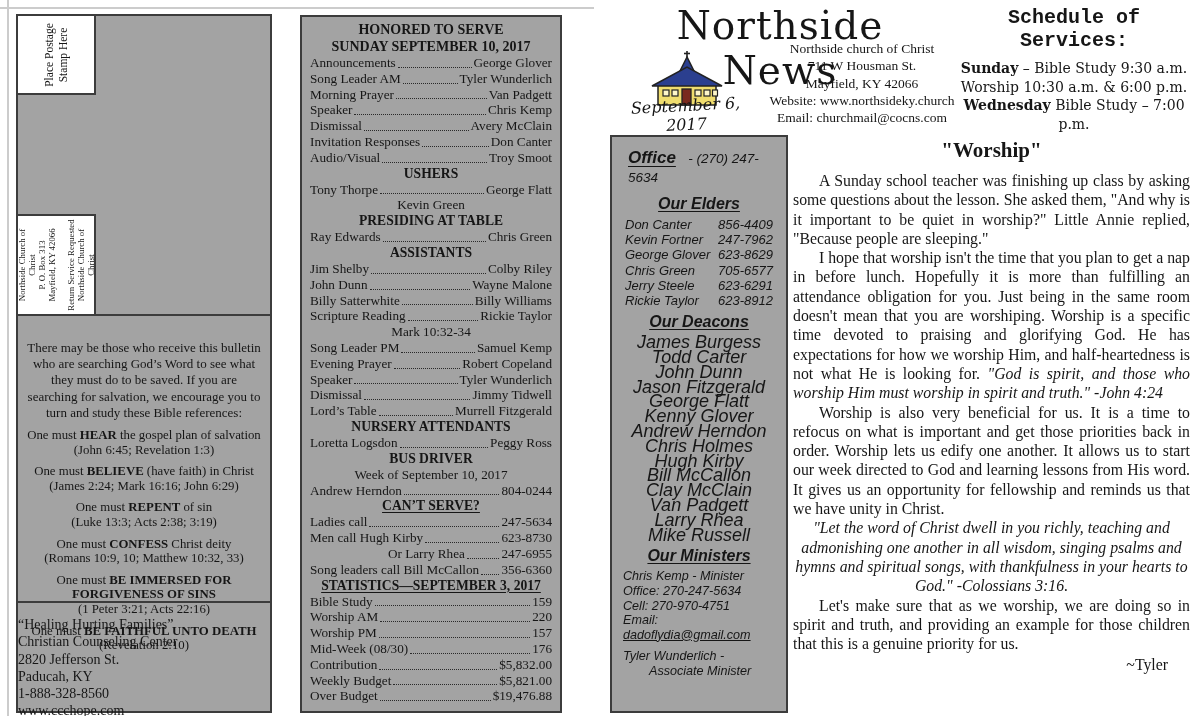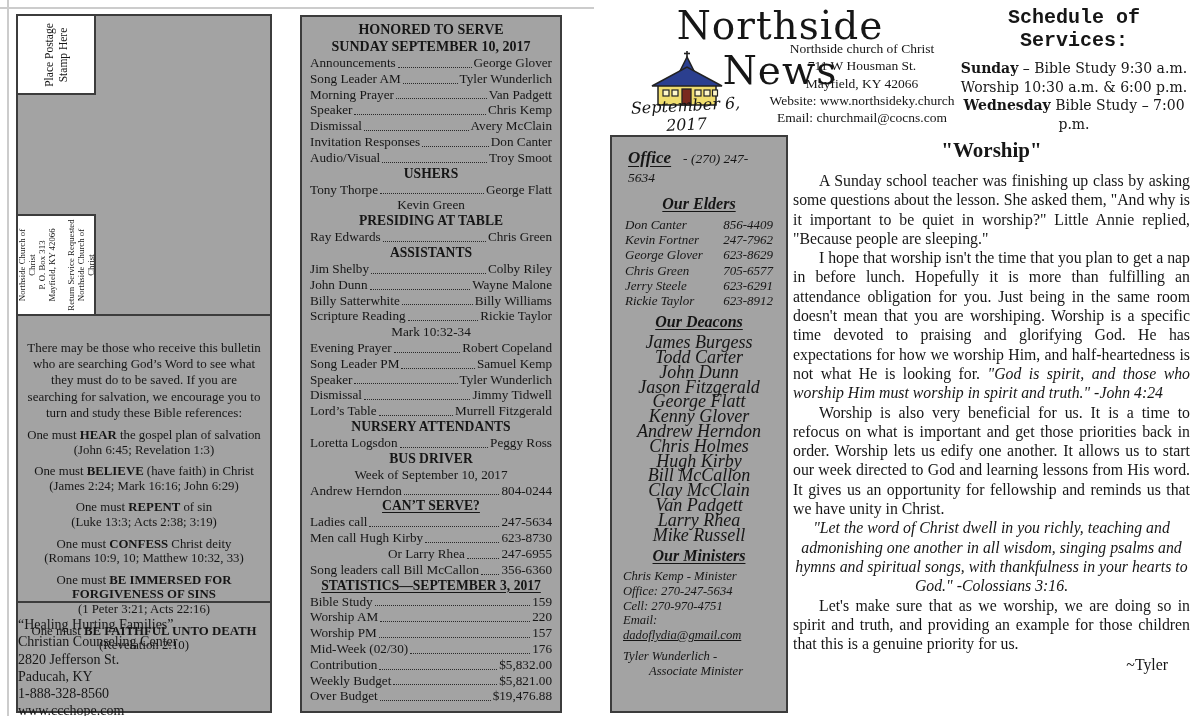--- a/index.html
+++ b/index.html
@@ -34,21 +34,21 @@
   .hrow  { display:flex; align-items:flex-end; font-size:13.2px; line-height:15.8px; }
   .hrow .hl, .hrow .hr2 { white-space:nowrap; }
   .dots { flex:1; border-bottom:1.6px dotted #2a2a2a; margin:0 2px 3px 2px; min-width:6px; }
   .hhead { font-weight:bold; text-align:center; font-size:13.6px; line-height:16px; }
   .hu { text-decoration:underline; text-underline-offset:2px; }
   .hcent { text-align:center; font-size:13.2px; line-height:15.8px; }
   .hindent { padding-left:78px; }
 
   
   #dir-panel { left:610px; top:135px; width:178px; height:578px; padding:11px 11px 0; }
-  .script { font-family:Liberation Serif, serif; font-style:italic; }
+  .script { font-family:Liberation Sans, sans-serif; font-style:italic; }
   .office-line { padding-left:5px; margin-bottom:9px; }
   .office-label { font-size:17px; font-weight:bold; text-decoration:underline; text-underline-offset:3px; }
   .office-phone { font-size:13.5px; margin-left:8px; }
   .dirhead { text-align:center; font-weight:bold; font-size:16px; text-decoration:underline; text-underline-offset:2px; margin:5px 0 4px; }
   .erow { display:flex; justify-content:space-between; font-size:13px; line-height:15.2px; padding:0 2px; }
   .dline { text-align:center; font-size:18px; line-height:14.8px; }
   .minister { margin-bottom:7px; }
   .mline { font-size:12.6px; line-height:14.6px; }
   .mindent { padding-left:26px; }
   .memail { text-decoration:underline; }
@@ -209,28 +209,28 @@
         <span class="dots"></span>
         <span class="hr2">Billy Williams</span>
       </div>
       <div class="hrow">
         <span class="hl">Scripture Reading</span>
         <span class="dots"></span>
         <span class="hr2">Rickie Taylor</span>
       </div>
       <div class="hcent">Mark 10:32-34</div>
       <div class="hrow">
+        <span class="hl">Song Leader PM</span>
+        <span class="dots"></span>
+        <span class="hr2">Samuel Kemp</span>
+      </div>
+      <div class="hrow">
         <span class="hl">Evening Prayer</span>
         <span class="dots"></span>
         <span class="hr2">Robert Copeland</span>
-      </div>
-      <div class="hrow">
-        <span class="hl">Song Leader PM</span>
-        <span class="dots"></span>
-        <span class="hr2">Samuel Kemp</span>
       </div>
       <div class="hrow">
         <span class="hl">Speaker</span>
         <span class="dots"></span>
         <span class="hr2">Tyler Wunderlich</span>
       </div>
       <div class="hrow">
         <span class="hl">Dismissal</span>
         <span class="dots"></span>
         <span class="hr2">Jimmy Tidwell</span>
@@ -284,21 +284,21 @@
         <span class="hl">Worship AM</span>
         <span class="dots"></span>
         <span class="hr2">220</span>
       </div>
       <div class="hrow">
         <span class="hl">Worship PM</span>
         <span class="dots"></span>
         <span class="hr2">157</span>
       </div>
       <div class="hrow">
-        <span class="hl">Mid-Week (02/30)</span>
+        <span class="hl">Mid-Week (08/30)</span>
         <span class="dots"></span>
         <span class="hr2">176</span>
       </div>
       <div class="hrow">
         <span class="hl">Contribution</span>
         <span class="dots"></span>
         <span class="hr2">$5,832.00</span>
       </div>
       <div class="hrow">
         <span class="hl">Weekly Budget</span>

